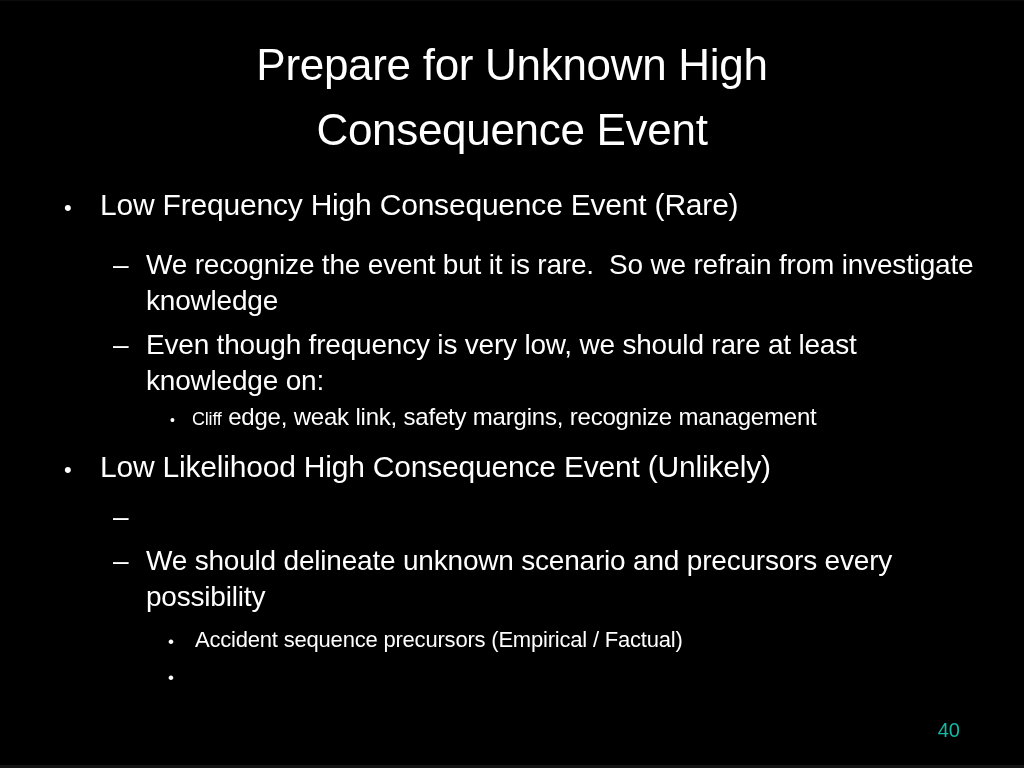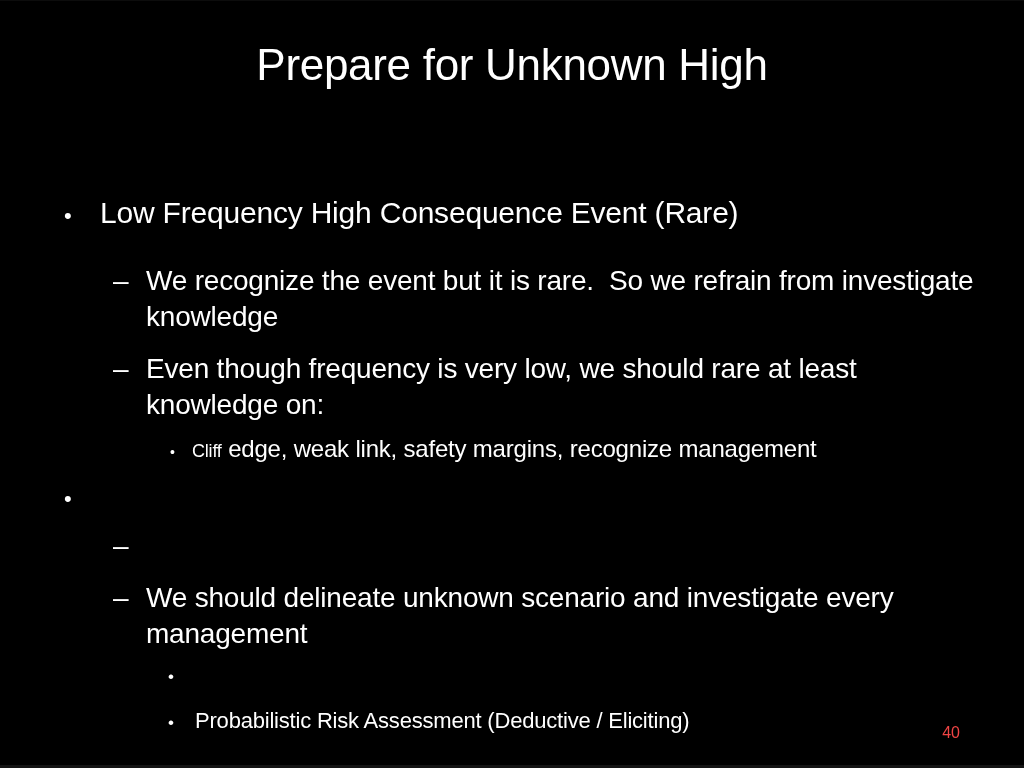--- a/index.html
+++ b/index.html
@@ -39,21 +39,20 @@
     display: flex;
     align-items: baseline;
   }
   .marker {
     flex: 0 0 auto;
     text-align: left;
   }
   .txt {
     white-space: pre-wrap;
     letter-spacing: -0.2px;
-    margin-top: 8px;
   }
   
   .l1 { font-size: 30px; line-height: 38px; }
   .l1 .marker { width: 36px; font-size: 22px; }
   
   .l2 { font-size: 28px; line-height: 36px; padding-left: 49px; }
   .l2 .marker { width: 33px; }
   
   .l3 { font-size: 24px; line-height: 32px; padding-left: 106px; }
   .l3 .marker { width: 22px; font-size: 14px; }
@@ -65,31 +64,32 @@
   .mt20 { margin-top: 20px; }
   .mt12 { margin-top: 12px; }
   .mt10 { margin-top: 10px; }
   .mt8  { margin-top: 8px; }
   .mt2  { margin-top: 2px; }
 
   .page-number {
     position: absolute;
     right: 64px;
     bottom: 26px;
-    font-size: 16px;
-    color: #ef4444;
+    font-size: 20px;
+    color: #14b8a6;
   }
 </style>
 </head>
 <body>
 
 <div class="slide">
 
   <div class="title">
     <div>Prepare for Unknown High</div>
+    <div>Consequence Event</div>
   </div>
 
   <div class="body">
 
     <div class="row l1">
       <span class="marker">•</span>
       <span class="txt">Low Frequency High Consequence Event (Rare)</span>
     </div>
 
     <div class="row l2 mt20">
@@ -102,37 +102,38 @@
       <span class="txt">Even though frequency is very low, we should rare at least knowledge on:</span>
     </div>
 
     <div class="row l3 mt2">
       <span class="marker">•</span>
       <span class="txt"><span class="txt-small">Cliff</span><span> edge, weak link, safety margins, recognize management</span></span>
     </div>
 
     <div class="row l1 mt12">
       <span class="marker">•</span>
+      <span class="txt">Low Likelihood High Consequence Event (Unlikely)</span>
     </div>
 
     <div class="row l2 mt10">
       <span class="marker">–</span>
     </div>
 
     <div class="row l2 mt8">
       <span class="marker">–</span>
-      <span class="txt">We should delineate unknown scenario and investigate every management</span>
+      <span class="txt">We should delineate unknown scenario and precursors every possibility</span>
     </div>
 
     <div class="row l4 mt8">
       <span class="marker">•</span>
+      <span class="txt">Accident sequence precursors (Empirical / Factual)</span>
     </div>
 
     <div class="row l4 mt2">
       <span class="marker">•</span>
-      <span class="txt">Probabilistic Risk Assessment (Deductive / Eliciting)</span>
     </div>
 
   </div>
 
   <div class="page-number">40</div>
 
 </div>
 
 </body></html>

